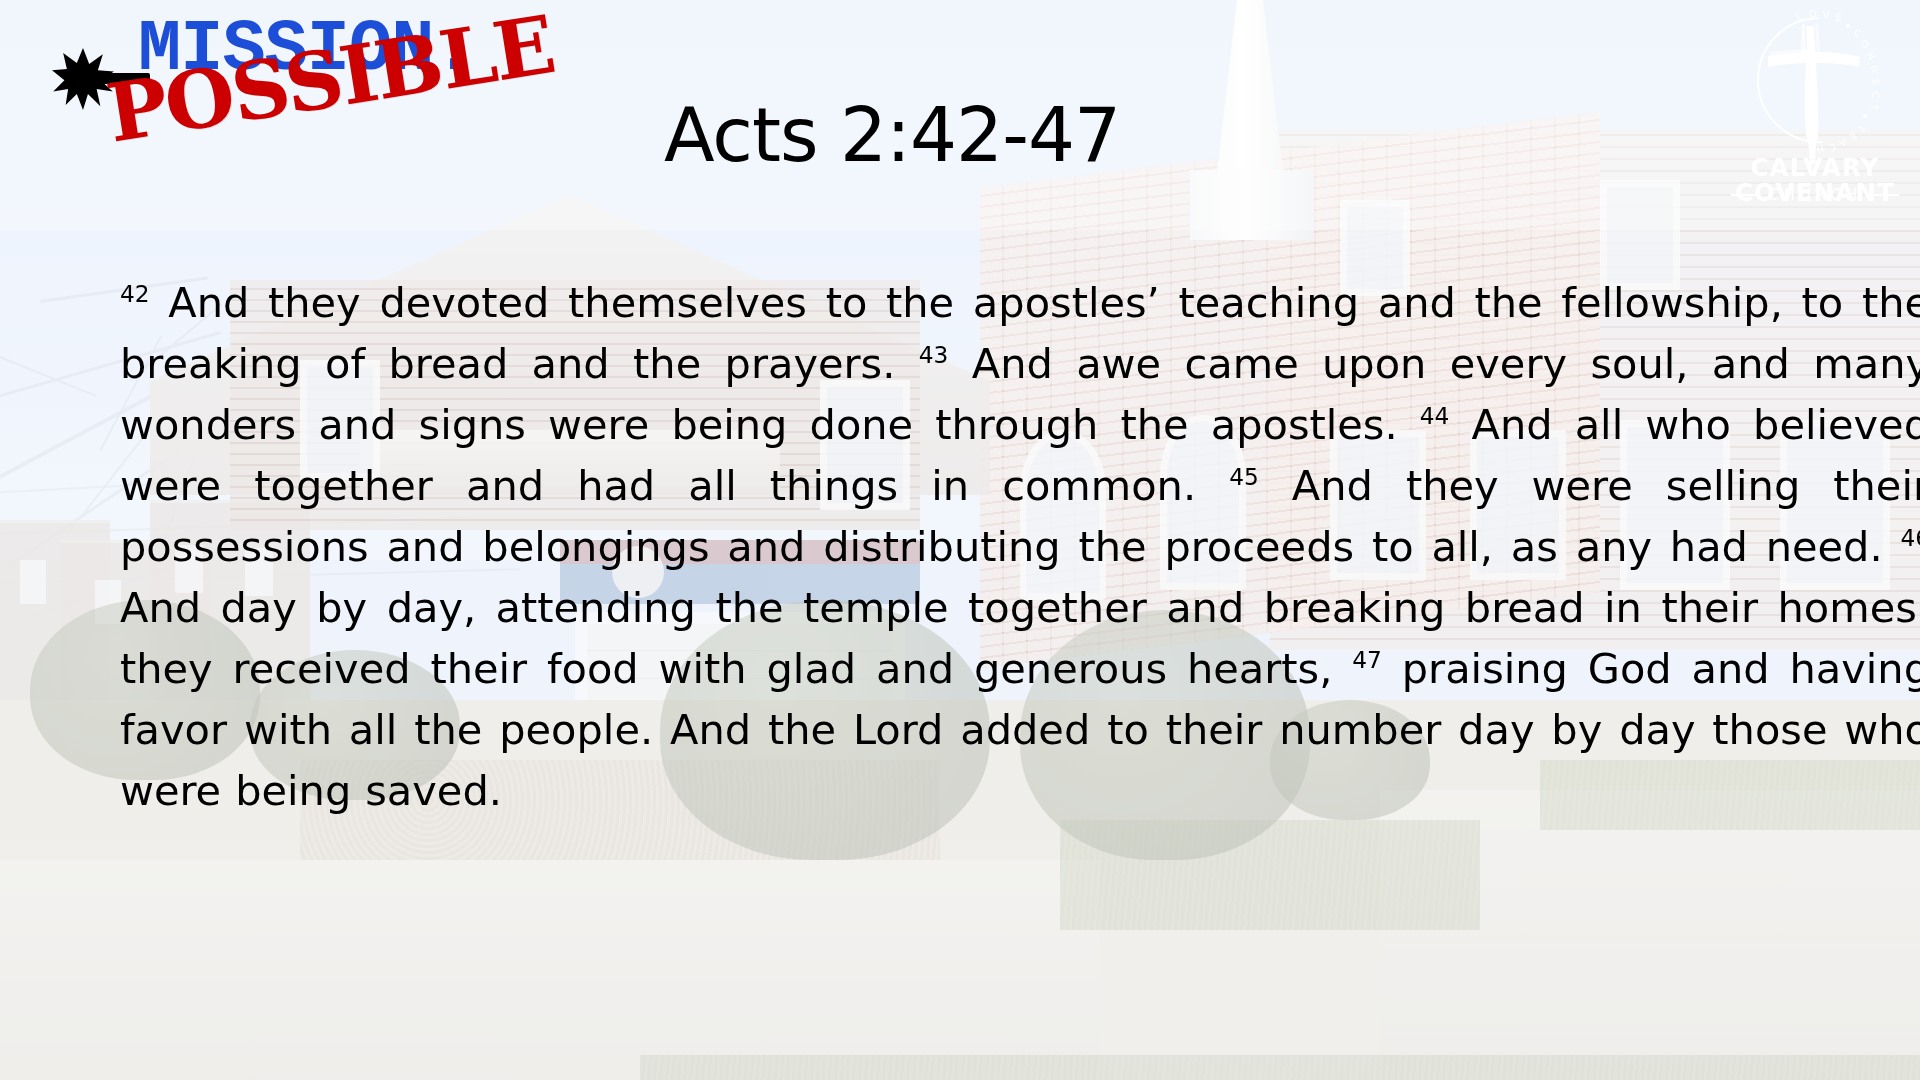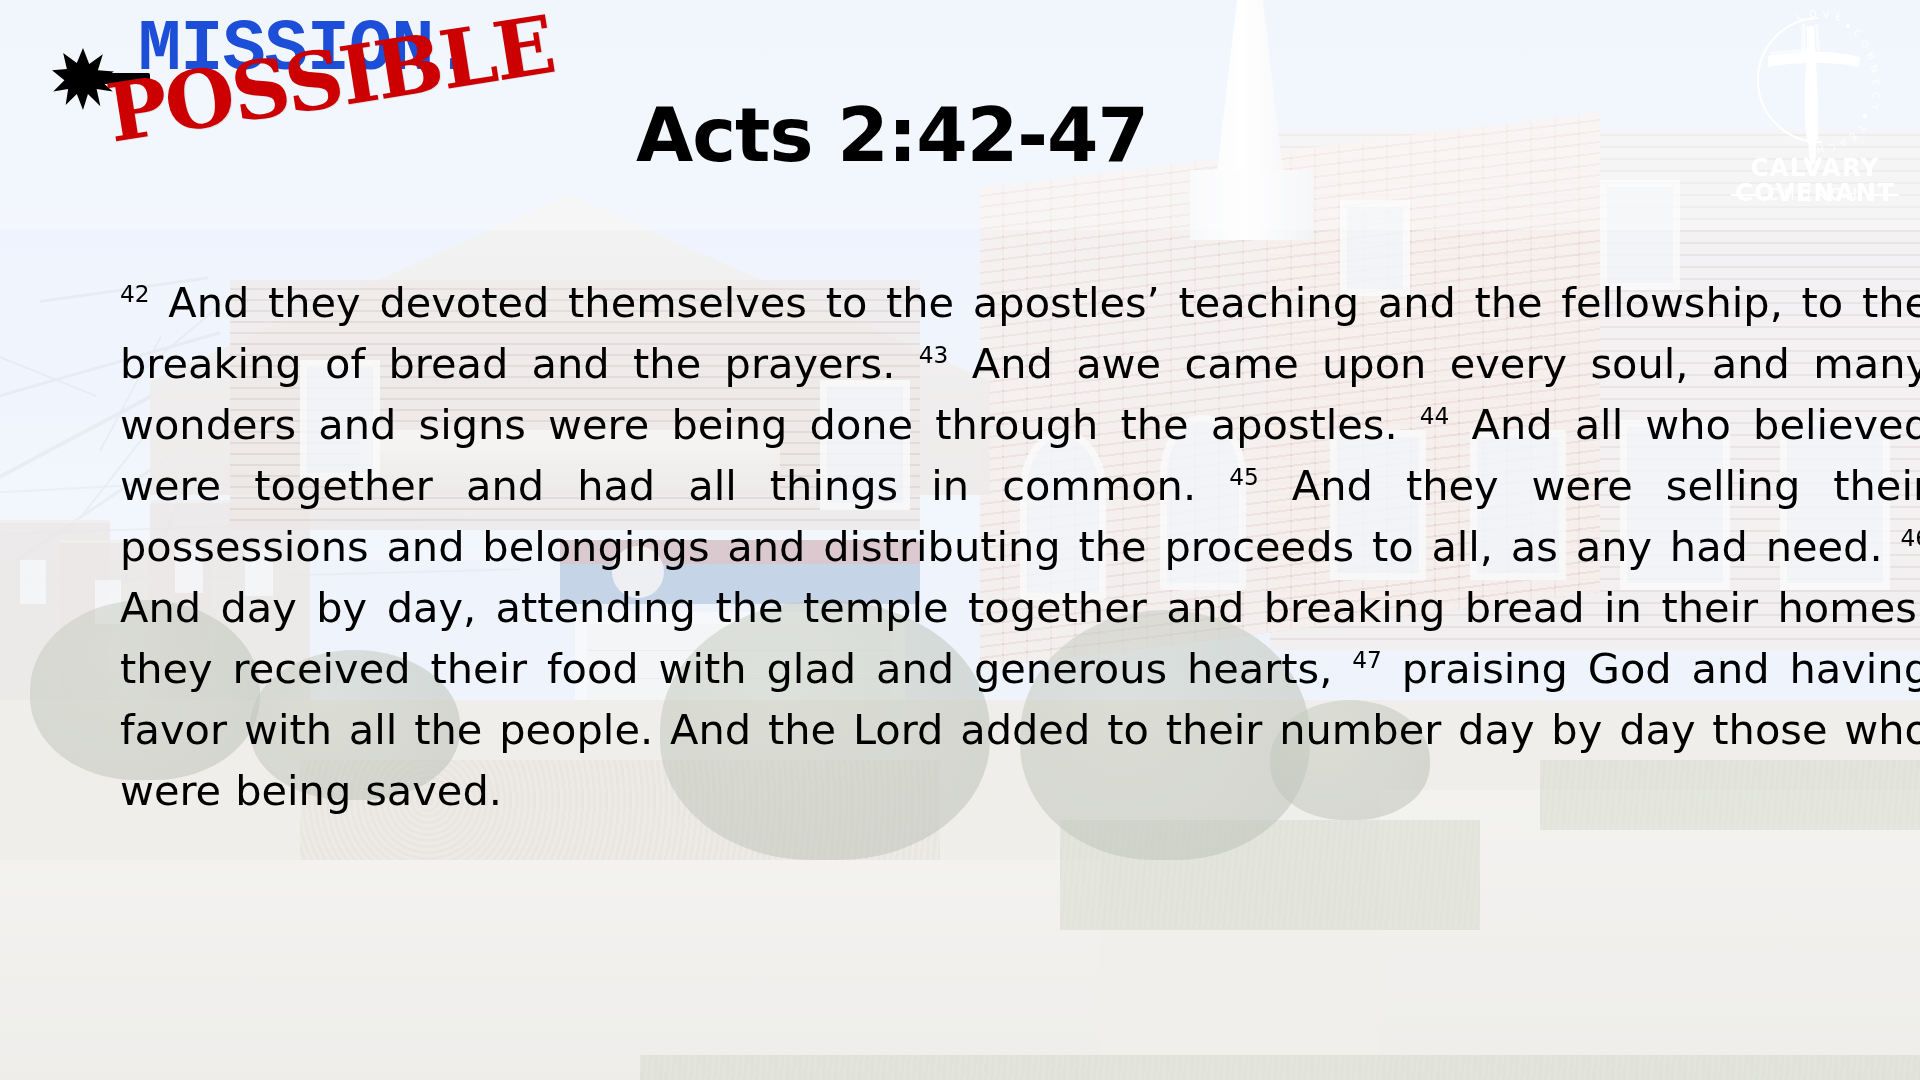--- a/index.html
+++ b/index.html
@@ -169,21 +169,21 @@
     letter-spacing:-2px; line-height:1;
     transform:rotate(-9deg); transform-origin:0 50%;
     text-shadow:1px 1px 0 rgba(0,0,0,.08);
   }
 
   
   #title {
     position:absolute; left:0; top:92px; width:1920px;
     text-align:center;
     font-family:"DejaVu Sans", sans-serif;
-    font-weight:bold; font-size:74px; color:#000;
+    font-weight:normal; font-size:74px; color:#000;
     letter-spacing:-1px;
   }
   #title-inner { display:inline-block; transform:translateX(-68px); }
 
   
   #cclogo { position:absolute; left:1722px; top:4px; width:186px; height:210px; }
   #cclogo svg { display:block; }
 
   
   #scripture {

